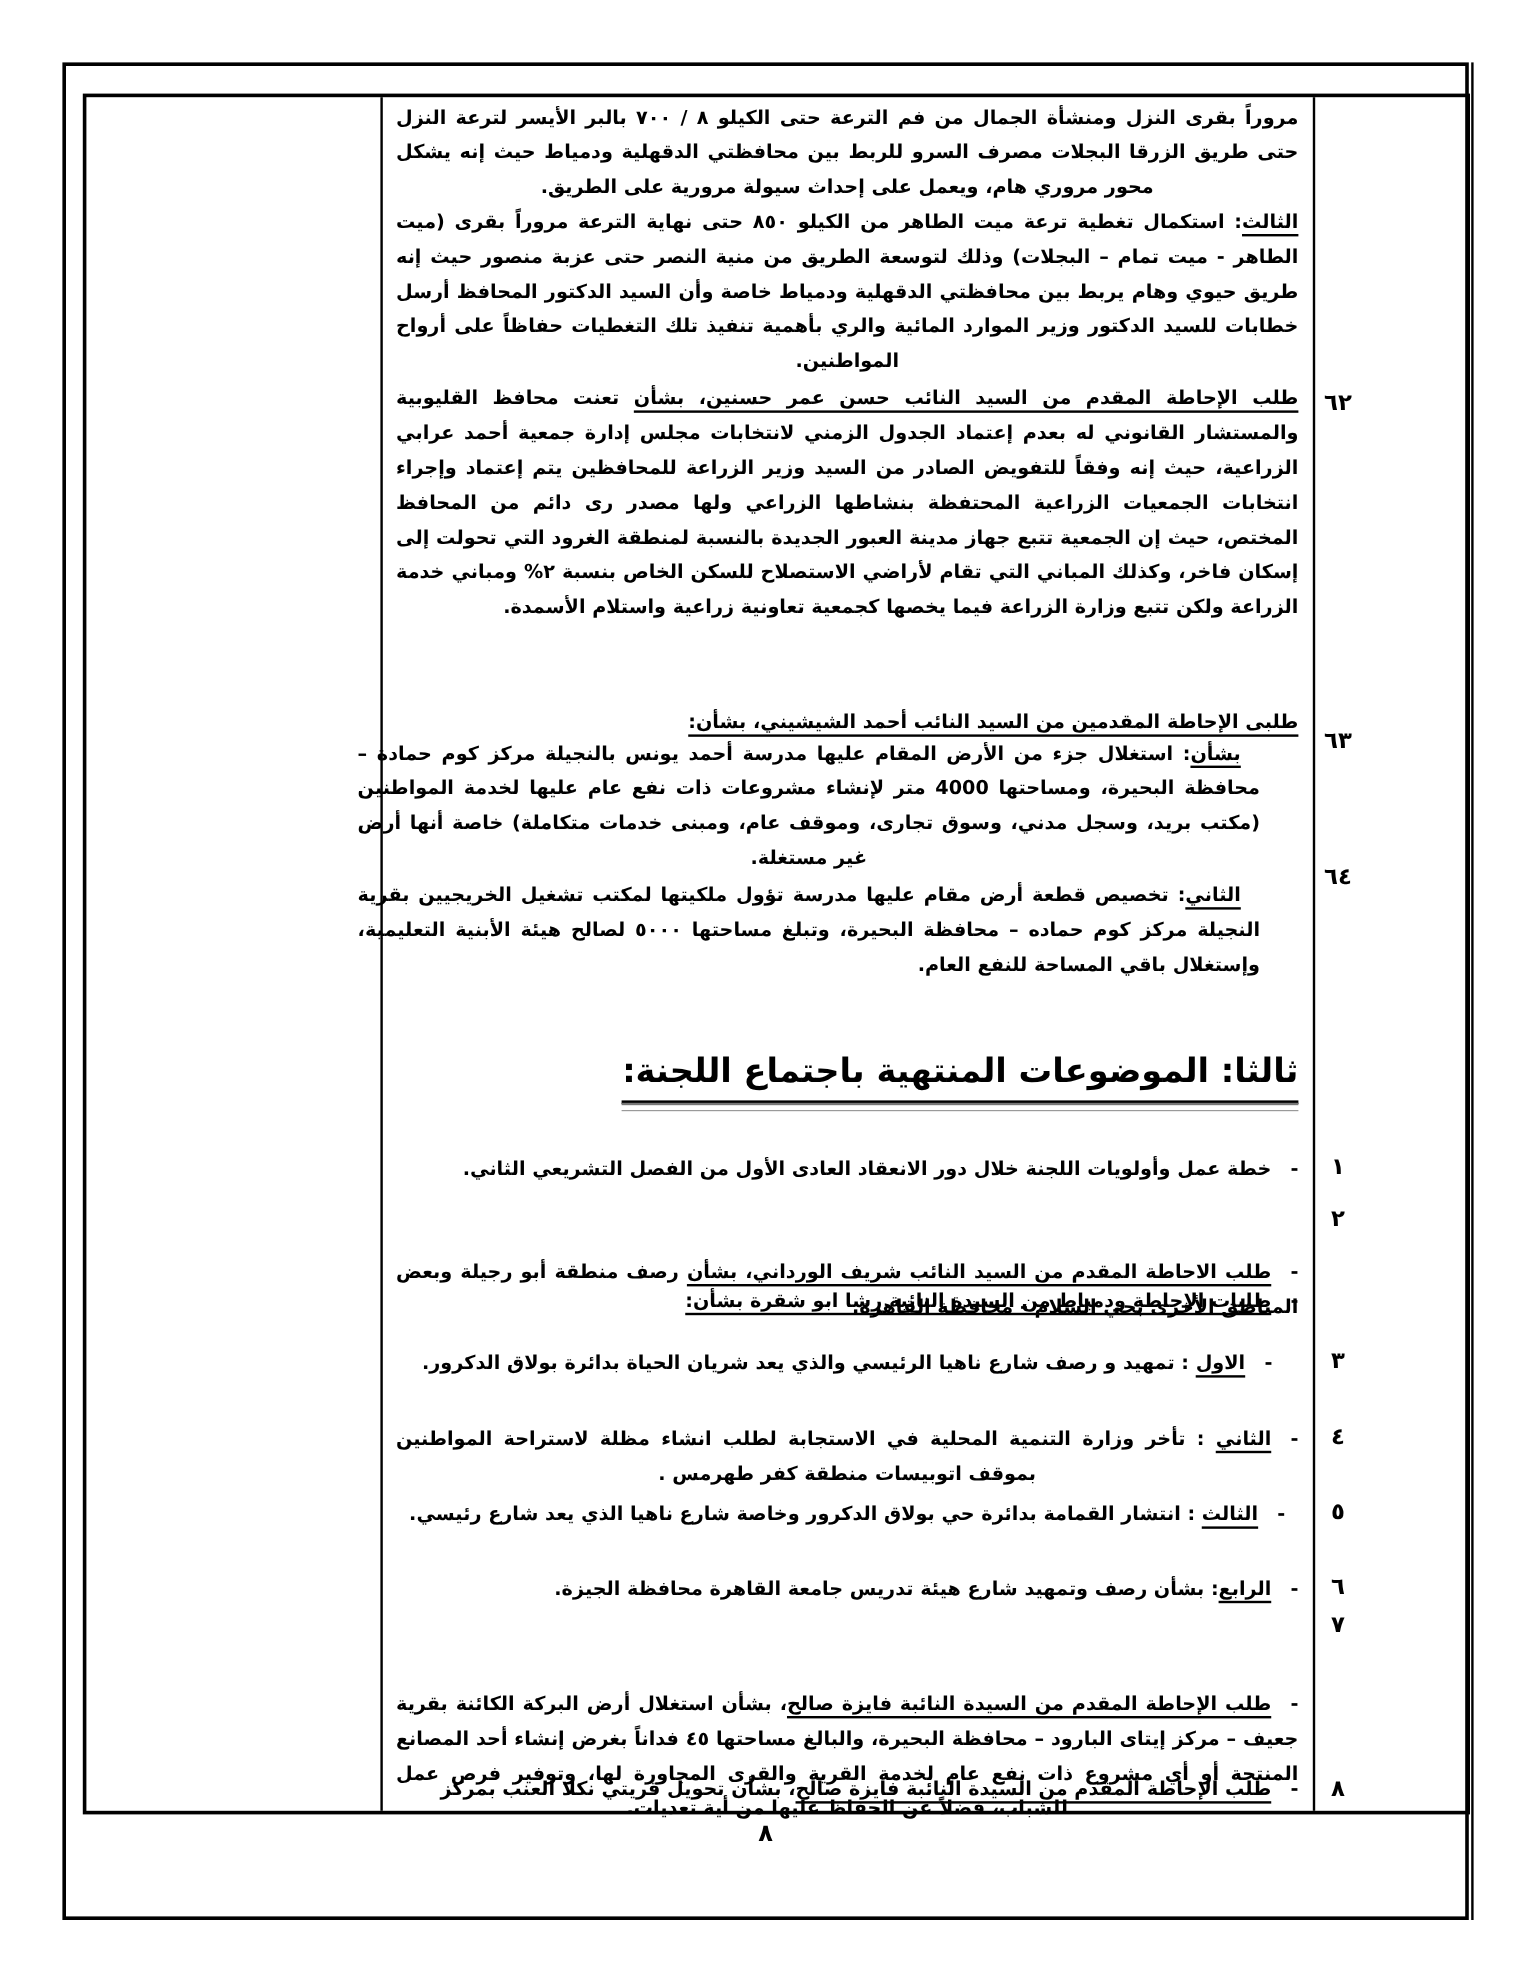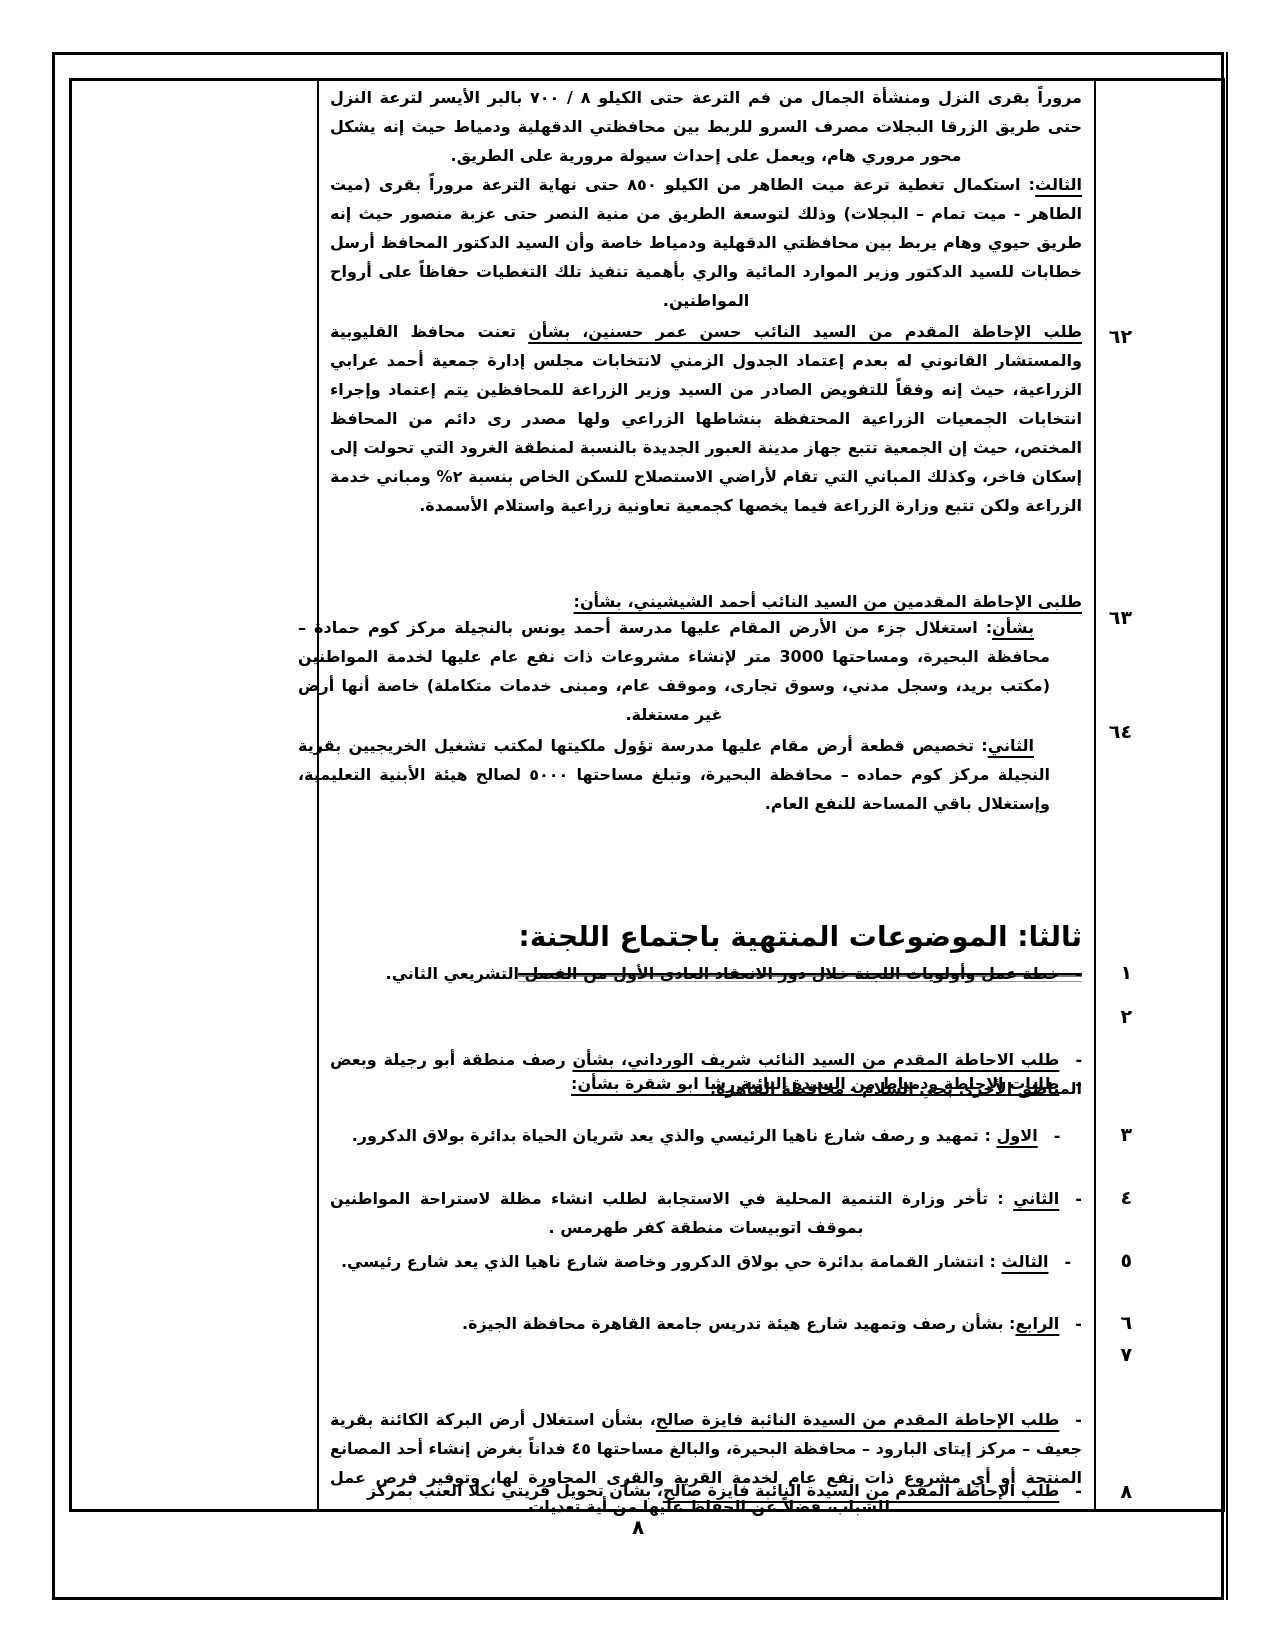--- a/index.html
+++ b/index.html
@@ -38,31 +38,30 @@
   }
   .last-center{text-align-last:center;}
   .last-right{text-align-last:right;}
   .one-line{text-align:right;}
   .hang{padding-right:32px;text-indent:16px;}
   .u{text-decoration:underline;text-decoration-thickness:2px;text-underline-offset:5px;text-align:center;}
   .dash{display:inline-block;margin-left:16px;text-indent:0;}
   
   .num{
     position:absolute;right:90px;width:34px;
-    text-align:right;font-size:19px;direction:rtl;
+    text-align:center;font-size:19px;direction:rtl;
   }
   
   .sec-h-wrap{position:absolute;right:140px;width:752px;text-align:right;direction:rtl;}
   .sec-h{
     display:inline-block;
     font-size:28px;line-height:36px;
     border-bottom:3px solid #000;
-    padding-bottom:18px;
+    padding-bottom:6px;
     position:relative;
-    margin-top:44px;
   }
   .sec-h::after{
     content:"";position:absolute;left:0;right:0;bottom:-9px;height:4px;
     border-top:2px solid #777;border-bottom:1px solid #9a9a9a;
   }
   .pgnum{
     position:absolute;left:0;top:1460px;width:100%;
     text-align:center;font-size:20px;direction:rtl;
   }
 </style>
@@ -85,21 +84,21 @@
 
       <div class="blk last-right" style="top:236px">
         <span class="u">طلب الإحاطة المقدم من السيد النائب حسن عمر حسنين، بشأن</span><span> تعنت محافظ القليوبية والمستشار القانوني له بعدم إعتماد الجدول الزمني لانتخابات مجلس إدارة جمعية أحمد عرابي الزراعية، حيث إنه وفقاً للتفويض الصادر من السيد وزير الزراعة للمحافظين يتم إعتماد وإجراء انتخابات الجمعيات الزراعية المحتفظة بنشاطها الزراعي ولها مصدر رى دائم من المحافظ المختص، حيث إن الجمعية تتبع جهاز مدينة العبور الجديدة بالنسبة لمنطقة الغرود التي تحولت إلى إسكان فاخر، وكذلك المباني التي تقام لأراضي الاستصلاح للسكن الخاص بنسبة ٢% ومباني خدمة الزراعة ولكن تتبع وزارة الزراعة فيما يخصها كجمعية تعاونية زراعية واستلام الأسمدة.</span>
       </div>
 
       <div class="blk one-line" style="top:506px">
         <span class="u">طلبى الإحاطة المقدمين من السيد النائب أحمد الشيشيني، بشأن:</span>
       </div>
 
       <div class="blk hang last-center" style="top:532px">
-        <span class="u">بشأن</span><span>: استغلال جزء من الأرض المقام عليها مدرسة أحمد يونس بالنجيلة مركز كوم حمادة – محافظة البحيرة، ومساحتها 3000 متر لإنشاء مشروعات ذات نفع عام عليها لخدمة المواطنين (مكتب بريد، وسجل مدني، وسوق تجارى، وموقف عام، ومبنى خدمات متكاملة) خاصة أنها أرض غير مستغلة.</span>
+        <span class="u">بشأن</span><span>: استغلال جزء من الأرض المقام عليها مدرسة أحمد يونس بالنجيلة مركز كوم حمادة – محافظة البحيرة، ومساحتها 4000 متر لإنشاء مشروعات ذات نفع عام عليها لخدمة المواطنين (مكتب بريد، وسجل مدني، وسوق تجارى، وموقف عام، ومبنى خدمات متكاملة) خاصة أنها أرض غير مستغلة.</span>
       </div>
 
       <div class="blk hang last-right" style="top:650px">
         <span class="u">الثاني</span><span>: تخصيص قطعة أرض مقام عليها مدرسة تؤول ملكيتها لمكتب تشغيل الخريجيين بقرية النجيلة مركز كوم حماده – محافظة البحيرة، وتبلغ مساحتها ٥٠٠٠ لصالح هيئة الأبنية التعليمية، وإستغلال باقي المساحة للنفع العام.</span>
       </div>
 
       <div class="sec-h-wrap" style="top:794px">
         <span class="sec-h">ثالثا: الموضوعات المنتهية باجتماع اللجنة:</span>
       </div>
 

